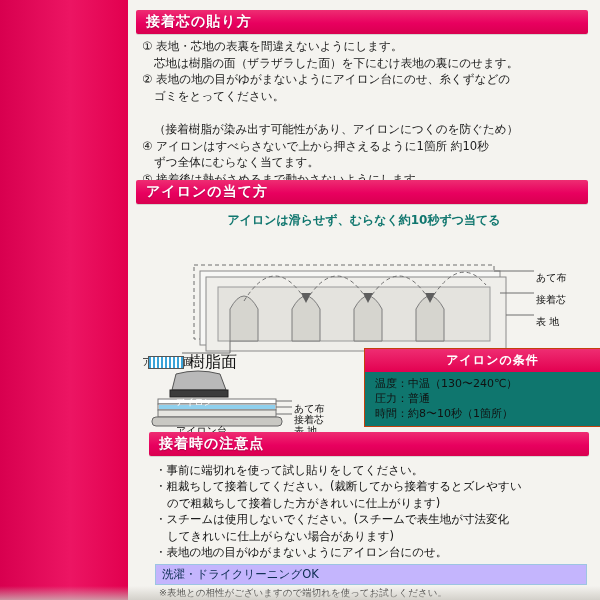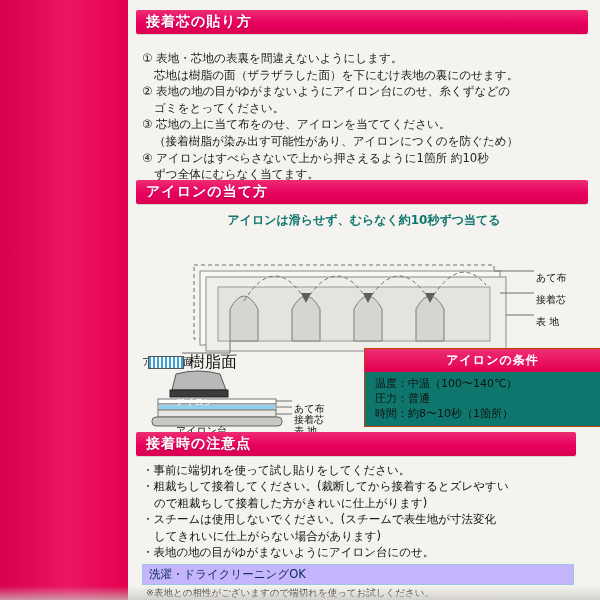--- a/index.html
+++ b/index.html
@@ -53,21 +53,21 @@
   .hdr-text {
     color: #ffffff;
     font-size: 14px;
     font-weight: bold;
     letter-spacing: 1px;
     padding-left: 10px;
     text-shadow: 0 1px 1px rgba(0,0,0,0.25);
   }
   .section1 { position: absolute; left: 0; top: 10px; width: 472px; }
   .body-text {
-    margin: 16px 14px 0 14px;
+    margin: 4px 14px 0 14px;
     font-size: 11.6px;
     line-height: 16.6px;
     color: #1a1a1a;
   }
   .body-text .ln { white-space: pre-wrap; }
   .indent { padding-left: 12px; display: block; }
 
   
   .section2 { position: absolute; left: 0; top: 180px; width: 472px; }
   .caption-center {
@@ -137,21 +137,21 @@
     letter-spacing: 1px;
   }
   .cond-list {
     padding: 4px 8px 5px 10px;
     font-size: 11px;
     line-height: 15px;
     color: #111;
   }
 
   
-  .section3 { position: absolute; left: 0; top: 432px; width: 460px; }
+  .section3 { position: absolute; left: 13px; top: 432px; width: 460px; }
   .bullets {
     margin: 6px 14px 0 14px;
     font-size: 11.5px;
     line-height: 16.4px;
     color: #111;
   }
   .bullets .b { display: block; }
   .bullets .sub { display: block; padding-left: 12px; }
   .ok-band {
     margin: 4px 14px 0 14px;
@@ -185,21 +185,21 @@
 
     <div class="section1">
       <div class="hdr">
         <span class="hdr-text">接着芯の貼り方</span>
       </div>
       <div class="body-text">
         <span class="ln">① 表地・芯地の表裏を間違えないようにします。</span><br>
         <span class="ln indent">芯地は樹脂の面（ザラザラした面）を下にむけ表地の裏にのせます。</span>
         <span class="ln">② 表地の地の目がゆがまないようにアイロン台にのせ、糸くずなどの</span><br>
         <span class="ln indent">ゴミをとってください。</span>
-        <span class="ln">③ 芯地の上に当て布をのせ、アイロンを当ててください。</span><br>
+        <br>
         <span class="ln indent">（接着樹脂が染み出す可能性があり、アイロンにつくのを防ぐため）</span>
         <span class="ln">④ アイロンはすべらさないで上から押さえるように1箇所 約10秒</span><br>
         <span class="ln indent">ずつ全体にむらなく当てます。</span>
         <span class="ln">⑤ 接着後は熱がさめるまで動かさないようにします。</span>
       </div>
     </div>
 
     <div class="section2">
       <div class="hdr">
         <span class="hdr-text">アイロンの当て方</span>
@@ -271,21 +271,21 @@
         <span class="diag-label" style="left:30px; top:20px; color:#fff; font-size:9px;">アイロン</span>
         <span class="diag-label" style="left:148px; top:26px;">あて布</span>
         <span class="diag-label" style="left:148px; top:37px;">接着芯</span>
         <span class="diag-label" style="left:148px; top:48px;">表 地</span>
         <span class="diag-label" style="left:30px; top:48px;">アイロン台</span>
       </div>
 
       <div class="cond-box">
         <div class="cond-title">アイロンの条件</div>
         <div class="cond-list">
-          <span>温度：中温（100〜140℃）</span><br>
+          <span>温度：中温（130〜240℃）</span><br>
           <span>圧力：普通</span><br>
           <span>時間：約8〜10秒（1箇所）</span>
         </div>
       </div>
     </div>
 
     <div class="section3">
       <div class="hdr">
         <span class="hdr-text">接着時の注意点</span>
       </div>

